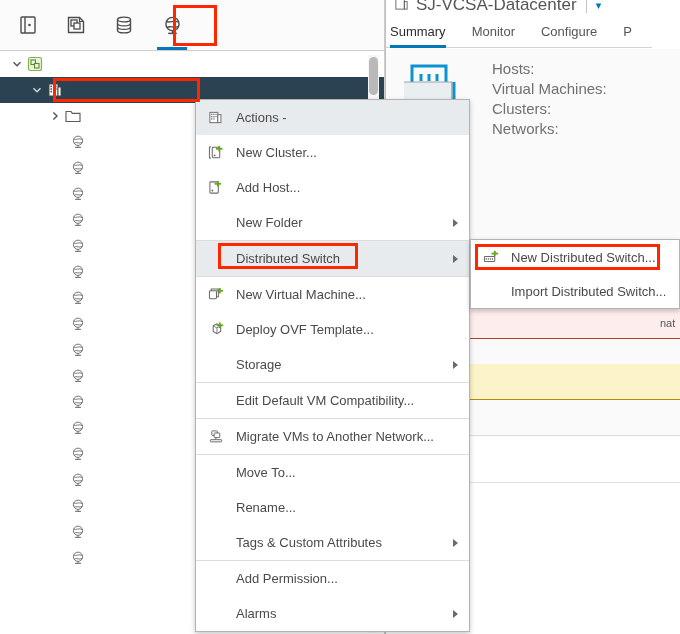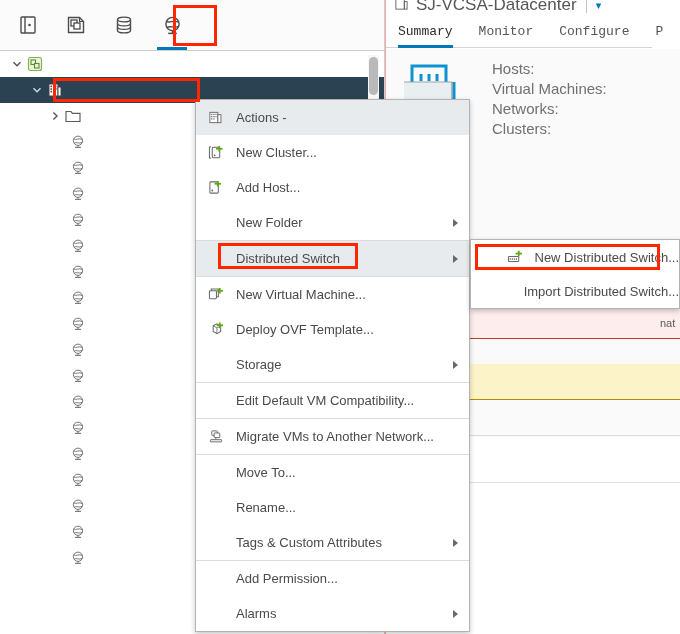--- a/index.html
+++ b/index.html
@@ -122,22 +122,21 @@
     margin: 0 9px;
     flex: 0 0 auto;
   }
   #obj-actions-caret { color:#0079b8; font-size:11px; }
 
   #tabbar {
     position: absolute; left: 0; top: 16px;
     width: 266px; height: 32px;
     border-bottom: 1px solid #d4d4d4;
     display: flex; align-items: flex-end;
-    padding-left: 12px;
-    font-family: Liberation Mono, monospace;
+    padding-left: 4px;
   }
   .tab {
     font-size: 13px; color: #565656;
     padding: 0 13px 8px 0;
     margin-right: 13px;
     cursor: pointer;
     position: relative;
     white-space: nowrap;
   }
   .tab.active { color: #2d2d2d; }
@@ -254,21 +253,21 @@
   
   #sub-menu {
     position: absolute;
     left: 470px; top: 239px;
     width: 210px;
     background: #ffffff;
     border: 1px solid #b3b3b3;
     box-shadow: 0 2px 5px rgba(0,0,0,0.22);
     z-index: 50;
   }
-  #sub-menu .mi { height: 34px; justify-content: flex-end; }
+  #sub-menu .mi { height: 34px; }
 </style>
 </head>
 <body>
 
 <div id="app">
 
   <div id="left-panel">
 
     <div id="nav-toolbar">
 
@@ -612,22 +611,22 @@
           <line x1="33" y1="14" x2="33" y2="21" stroke="#0d92d2" stroke-width="3"></line>
           <rect x="-24" y="22" width="72" height="26" fill="#e9eef1" stroke="#9aa3a8" stroke-width="1"></rect>
           <path d="M50 22 V60 H62" fill="none" stroke="#0d92d2" stroke-width="3"></path>
           <line x1="48" y1="22" x2="48" y2="86" stroke="#9aa3a8" stroke-width="1"></line>
         </svg>
       </div>
 
       <div id="stats-list">
           <div class="stat-row">Hosts:</div>
           <div class="stat-row">Virtual Machines:</div>
+          <div class="stat-row">Clusters:</div>
           <div class="stat-row">Networks:</div>
-          <div class="stat-row">Clusters:</div>
         </div>
 
       <div id="pink-banner">
         <div id="pink-banner-txt">Hosts</div>
         <div id="pink-banner-txt2">nat</div>
       </div>
 
       <div id="yellow-banner">
         <div id="yellow-banner-txt">s</div>
       </div>

